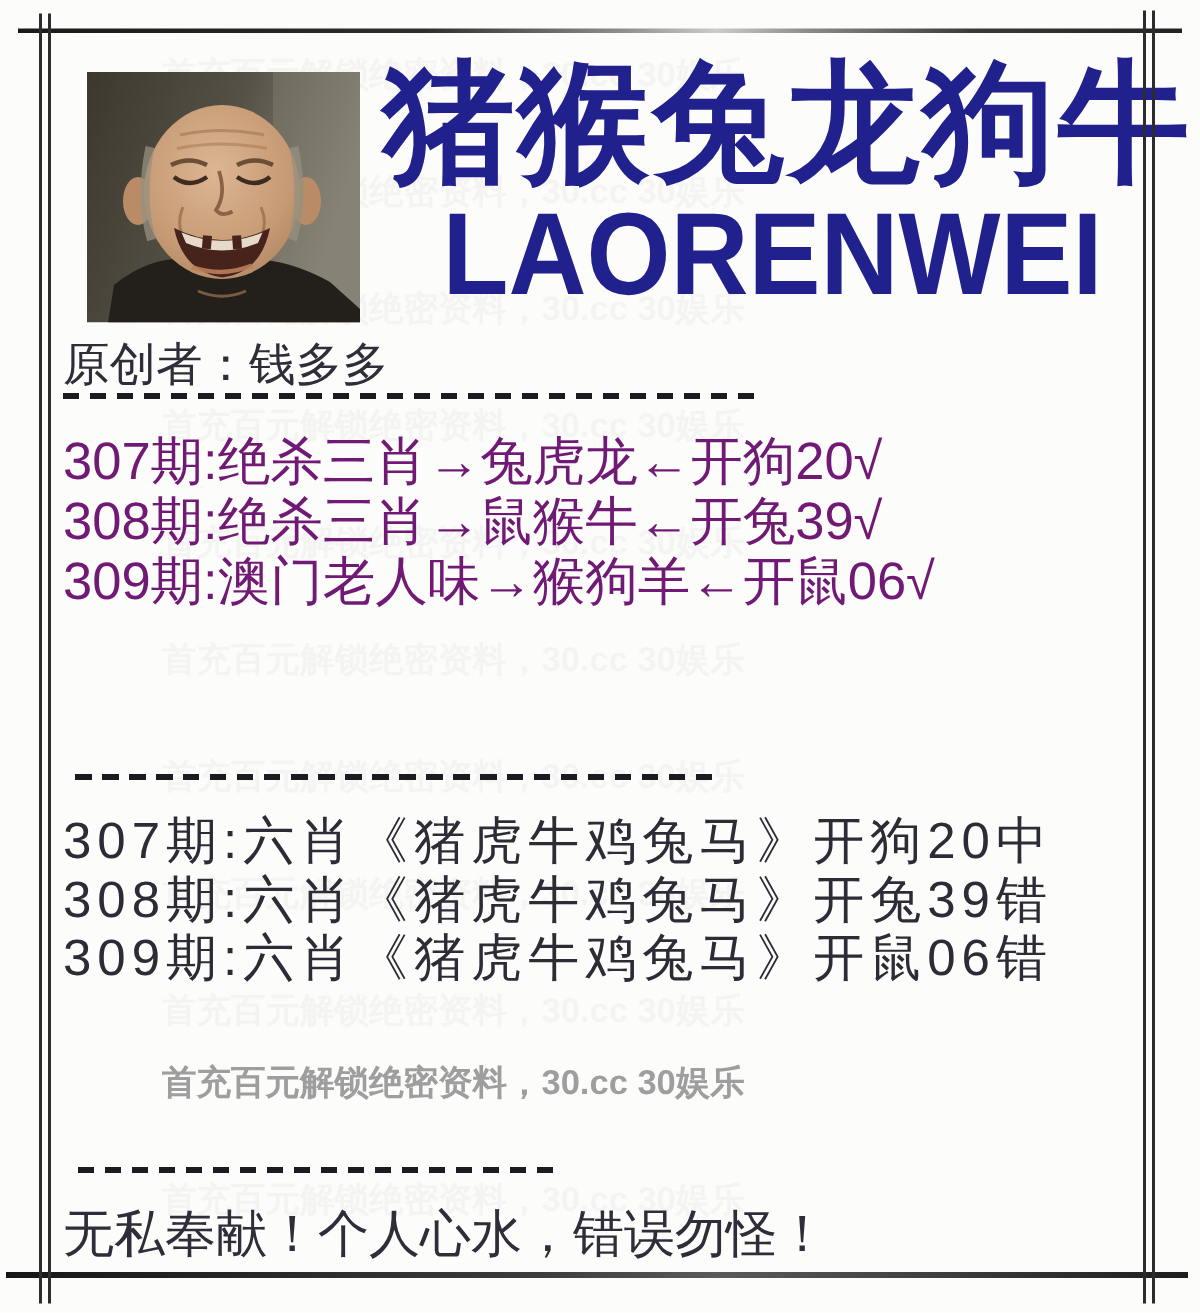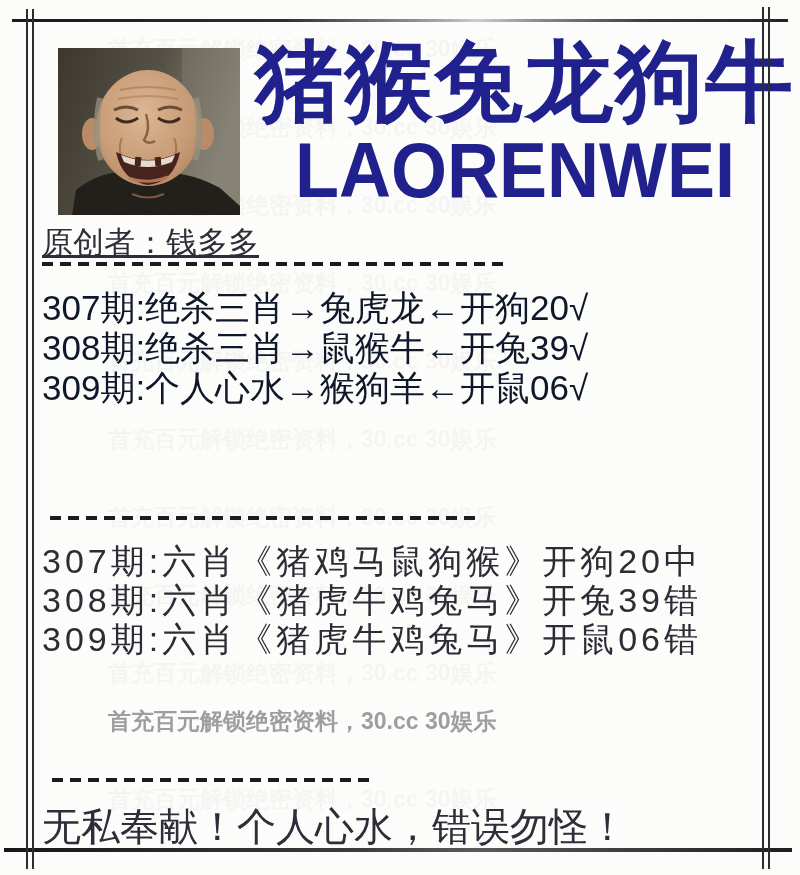--- a/index.html
+++ b/index.html
@@ -37,47 +37,47 @@
     color:#21218e; letter-spacing:2px; white-space:nowrap;
   }
   .title-en {
     position:absolute; left:255px; top:130px; width:520px; z-index:2;
     text-align:center; font-size:72px; line-height:1.05; font-weight:bold;
     color:#21218e; letter-spacing:0px; white-space:nowrap;
     transform:scaleY(1.08); transform-origin:top center;
   }
   .creator {
     position:absolute; left:42px; top:222px; z-index:2;
-    font-size:31px; color:#2e2e3a; white-space:nowrap;text-decoration:underline;
+    font-size:31px; color:#2e2e3a; white-space:nowrap;
   }
   
   .dash { position:absolute; height:4px; z-index:2;
     background:repeating-linear-gradient(to right,#1c1c20 0 11px,transparent 11px 18px);
   }
   .dash1 { left:42px; top:262px; width:464px; }
   .dash2 { left:50px; top:516px; width:428px; }
   .dash3 { left:52px; top:778px; width:322px; }
   
   .block { position:absolute; left:42px; z-index:2; white-space:nowrap; }
-  .block1 { top:288px; font-size:35px; line-height:40px; color:#0f172a; }
+  .block1 { top:288px; font-size:35px; line-height:40px; color:#701a75; }
   .block2 { top:542px; font-size:34px; line-height:39px; color:#2c2c36; letter-spacing:4px; }
   .block .row { display:block; }
   
   .watermark-main {
     position:absolute; left:108px; top:706px; z-index:2;
     font-size:23px; font-weight:bold; color:#9e9e9e; white-space:nowrap;
   }
   .ghost {
     position:absolute; left:108px; z-index:1;
     font-size:23px; font-weight:bold; color:#777777; opacity:0.05; white-space:nowrap;
   }
   
   .disclaimer {
     position:absolute; left:42px; top:800px; z-index:2;
-    font-size:39px; color:#2e2e3a; white-space:nowrap;
+    font-size:34px; color:#2e2e3a; white-space:nowrap;
   }
 </style>
 </head>
 <body>
 
 <div class="canvas">
 
   <div class="ghost" style="top:34px">首充百元解锁绝密资料，30.cc 30娱乐</div>
   <div class="ghost" style="top:112px">首充百元解锁绝密资料，30.cc 30娱乐</div>
   <div class="ghost" style="top:190px">首充百元解锁绝密资料，30.cc 30娱乐</div>
@@ -135,27 +135,27 @@
   </div>
   <div class="title-cn">猪猴兔龙狗牛</div>
   <div class="title-en">LAORENWEI</div>
   <div class="creator">原创者：钱多多</div>
 
   <div class="dash dash1"></div>
 
   <div class="block block1">
     <span class="row">307期:绝杀三肖→兔虎龙←开狗20√</span>
     <span class="row">308期:绝杀三肖→鼠猴牛←开兔39√</span>
-    <span class="row">309期:个人心水→猴狗羊←开鼠06√</span>
+    <span class="row">309期:澳门老人味→猴狗羊←开鼠06√</span>
   </div>
 
   <div class="dash dash2"></div>
 
   <div class="block block2">
-    <span class="row">307期:六肖《猪鸡马鼠狗猴》开狗20中</span>
+    <span class="row">307期:六肖《猪虎牛鸡兔马》开狗20中</span>
     <span class="row">308期:六肖《猪虎牛鸡兔马》开兔39错</span>
     <span class="row">309期:六肖《猪虎牛鸡兔马》开鼠06错</span>
   </div>
 
   <div class="watermark-main">首充百元解锁绝密资料，30.cc 30娱乐</div>
 
   <div class="dash dash3"></div>
 
   <div class="disclaimer">无私奉献！个人心水，错误勿怪！</div>
 

